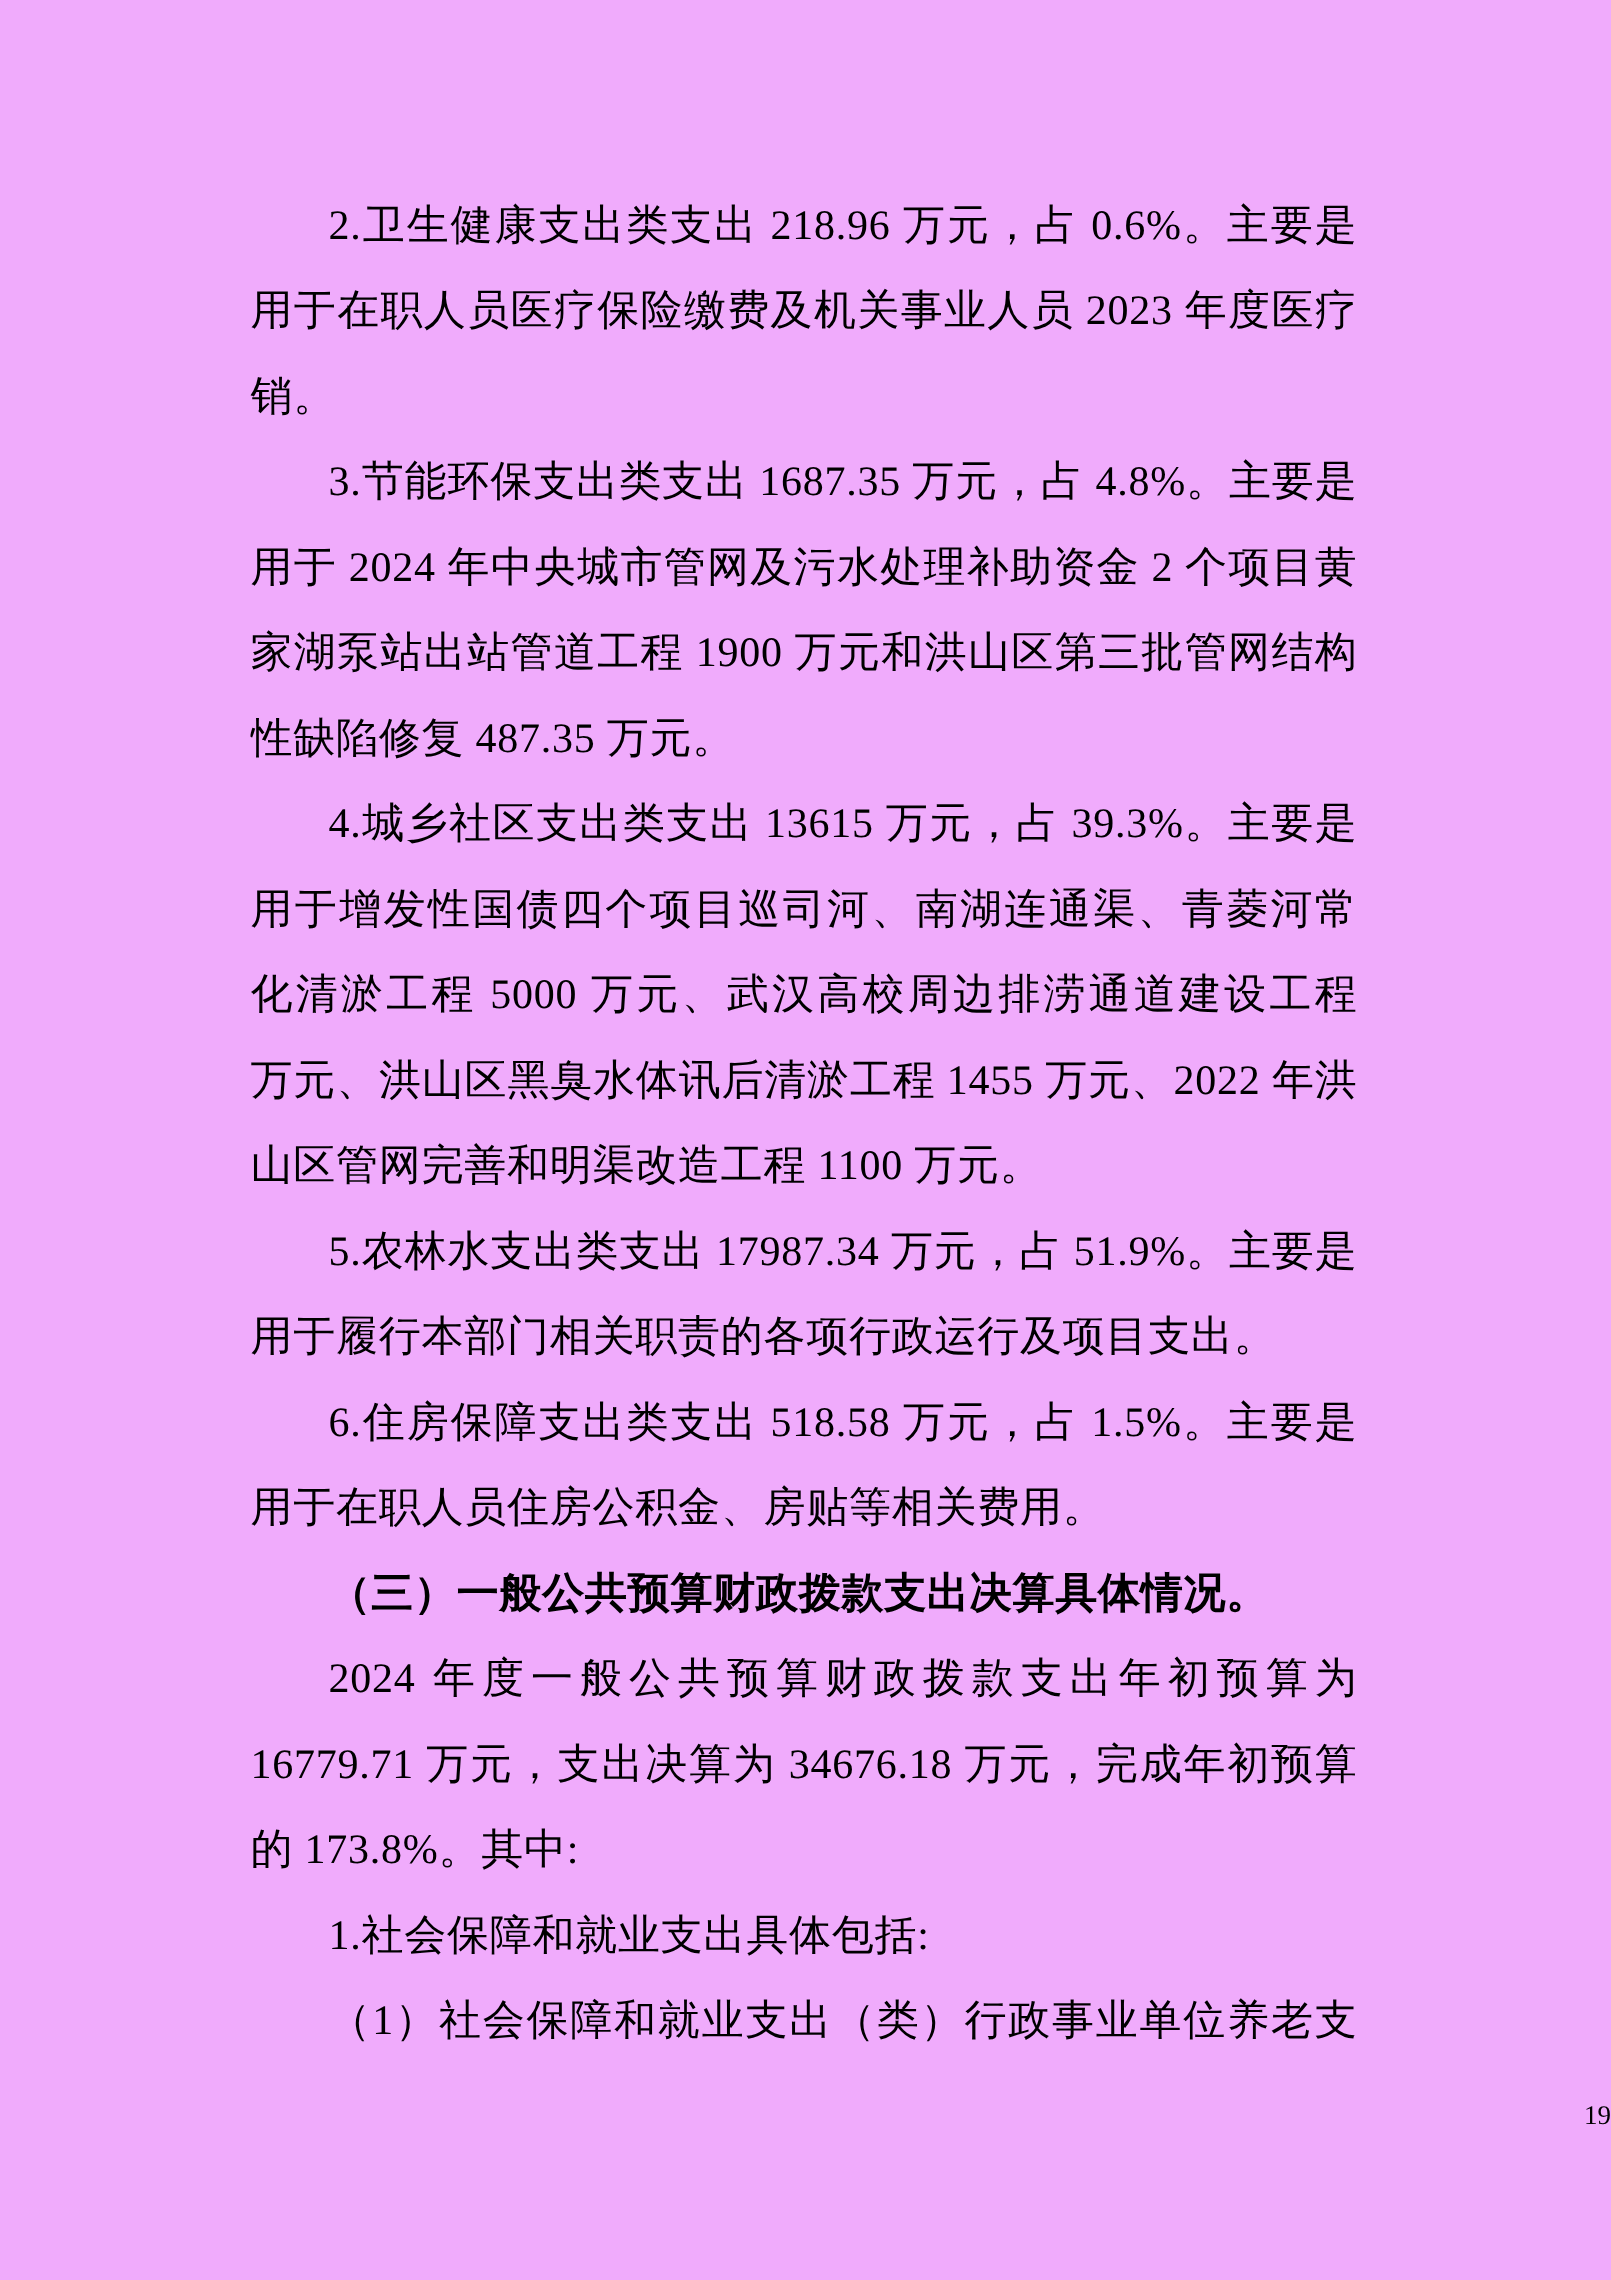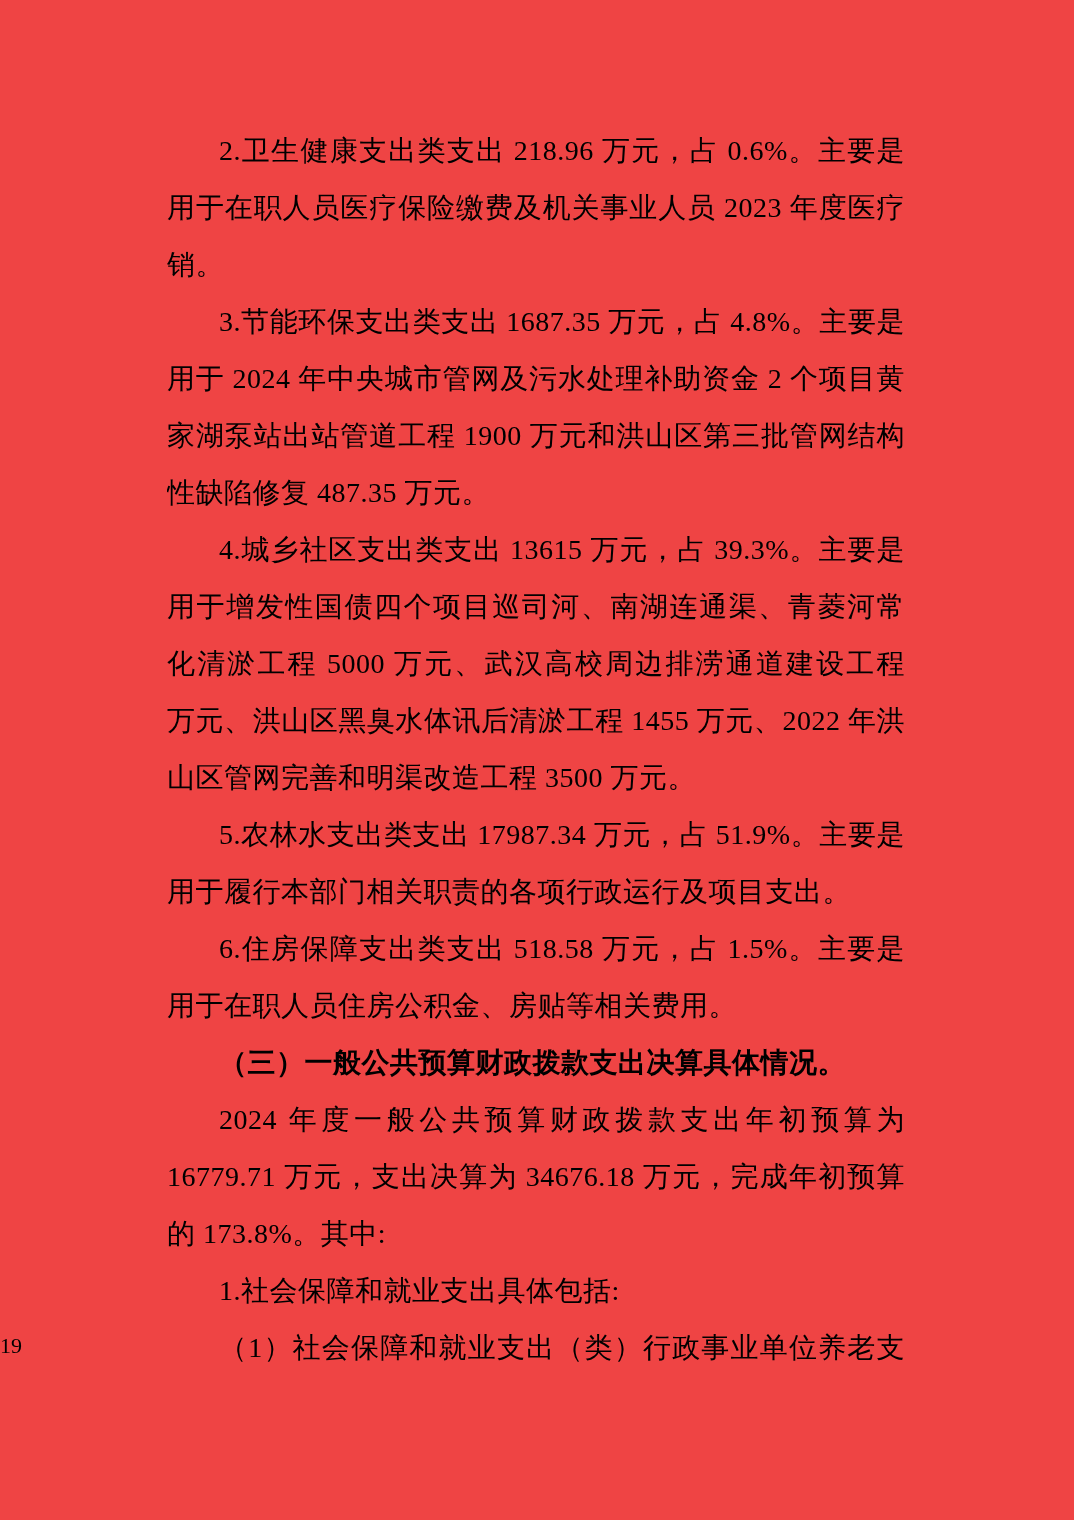--- a/index.html
+++ b/index.html
@@ -6,21 +6,21 @@
     margin: 0;
     padding: 0;
     background: #ffffff;
     color: #000000;
     font-family: "Liberation Serif", "DejaVu Serif", serif;
   }
   .page {
     position: relative;
     width: 1074px;
     height: 1520px;
-    background: #ef4444;
+    background: #f0abfc;
     overflow: hidden;
   }
   .doc-body {
     position: absolute;
     left: 167px;
     top: 122px;
     width: 738px;
   }
   .para { margin: 0; padding: 0; }
   .line {
@@ -35,25 +35,25 @@
   .line.justify {
     white-space: normal;
     text-align: justify;
     text-align-last: justify;
     text-justify: inter-character;
   }
   .line.indent { text-indent: 52px; }
   .para.bold .line { font-weight: bold; }
   .page-number {
     position: absolute;
-    top: 1332px;
+    top: 1396px;
     left: 0;
     width: 1074px;
-    text-align: left;
-    font-size: 22px;
+    text-align: right;
+    font-size: 18px;
     line-height: 28px;
   }
 </style>
 </head>
 <body>
 
 <div class="page">
   <div class="doc-body" id="doc-body">
       <div class="para">
         <div class="line justify indent">2.卫生健康支出类支出 218.96 万元，占 0.6%。主要是</div>
@@ -64,21 +64,21 @@
         <div class="line justify indent">3.节能环保支出类支出 1687.35 万元，占 4.8%。主要是</div>
         <div class="line justify">用于 2024 年中央城市管网及污水处理补助资金 2 个项目黄</div>
         <div class="line justify">家湖泵站出站管道工程 1900 万元和洪山区第三批管网结构</div>
         <div class="line">性缺陷修复 487.35 万元。</div>
       </div>
       <div class="para">
         <div class="line justify indent">4.城乡社区支出类支出 13615 万元，占 39.3%。主要是</div>
         <div class="line justify">用于增发性国债四个项目巡司河、南湖连通渠、青菱河常态</div>
         <div class="line justify">化清淤工程 5000 万元、武汉高校周边排涝通道建设工程 5000</div>
         <div class="line justify">万元、洪山区黑臭水体讯后清淤工程 1455 万元、2022 年洪</div>
-        <div class="line">山区管网完善和明渠改造工程 3500 万元。</div>
+        <div class="line">山区管网完善和明渠改造工程 1100 万元。</div>
       </div>
       <div class="para">
         <div class="line justify indent">5.农林水支出类支出 17987.34 万元，占 51.9%。主要是</div>
         <div class="line">用于履行本部门相关职责的各项行政运行及项目支出。</div>
       </div>
       <div class="para">
         <div class="line justify indent">6.住房保障支出类支出 518.58 万元，占 1.5%。主要是</div>
         <div class="line">用于在职人员住房公积金、房贴等相关费用。</div>
       </div>
       <div class="para bold">

